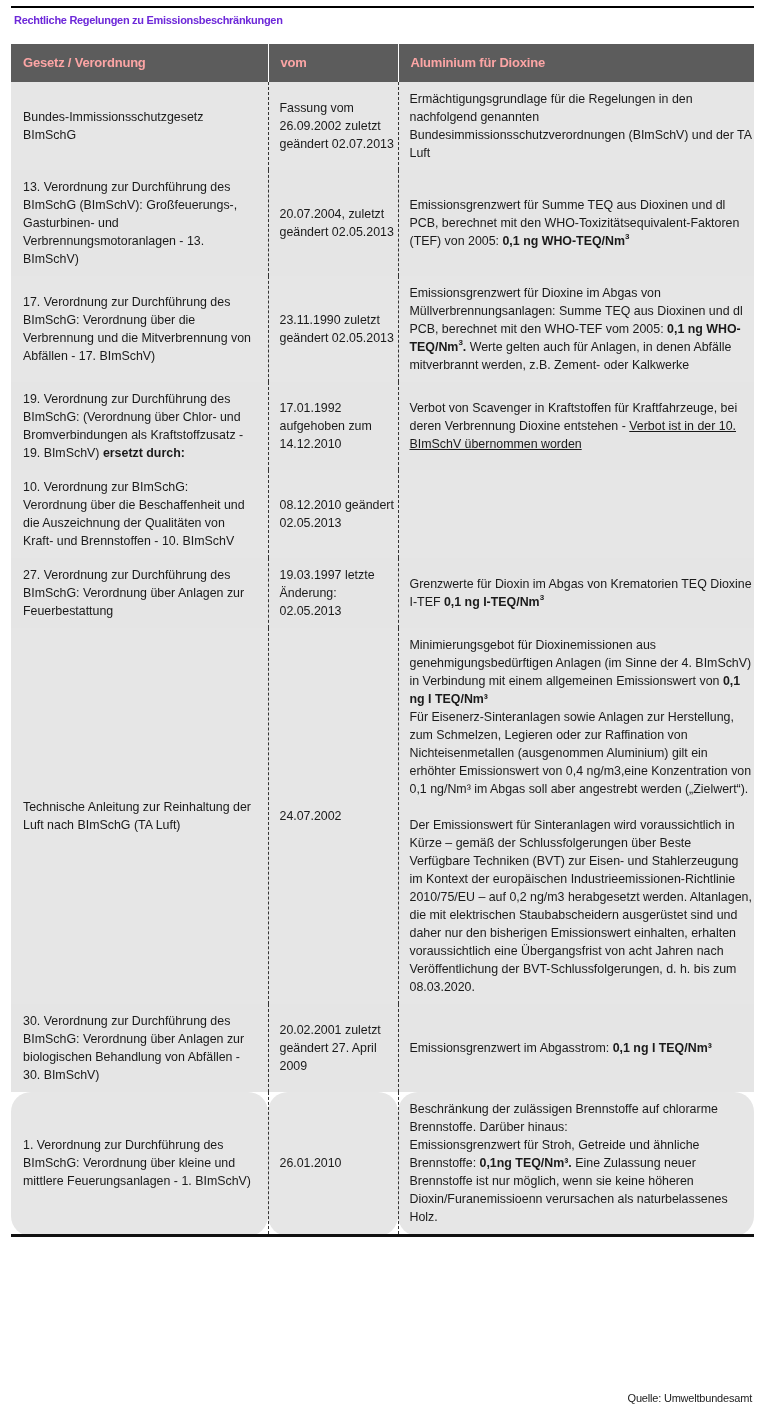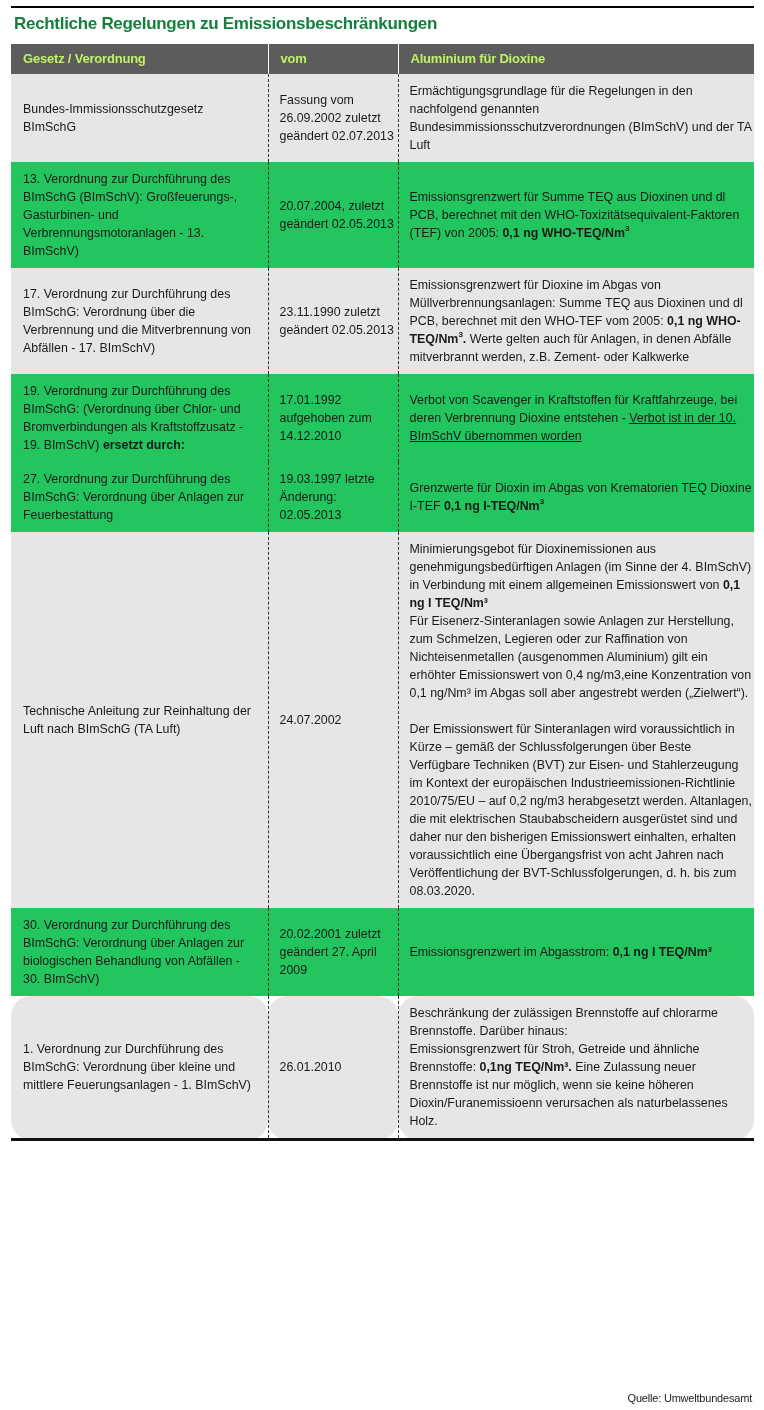--- a/index.html
+++ b/index.html
@@ -3,46 +3,46 @@
 <meta charset="utf-8">
 <style>
   html, body { margin: 0; padding: 0; background: #ffffff; }
   body {
     width: 764px; height: 1410px; position: relative; overflow: hidden;
     font-family: "Liberation Sans", sans-serif; color: #1a1a1a;
   }
   .top-rule { position: absolute; left: 11px; top: 6px; width: 743px; height: 2px; background: #000; }
   .title {
     position: absolute; left: 14px; top: 14px;
-    font-family: "Liberation Sans", sans-serif; font-weight: bold; font-size: 17px;
-    letter-spacing: -0.3px; color: #15803d;
+    font-family: "Liberation Sans", sans-serif; font-weight: bold; font-size: 11px;
+    letter-spacing: -0.3px; color: #6d28d9;
   }
   table.regs {
     position: absolute; left: 11px; top: 44px; width: 743px;
     border-collapse: collapse; table-layout: fixed;
     font-size: 12.4px; line-height: 18px;
   }
   table.regs col.c1 { width: 257px; }
   table.regs col.c2 { width: 130px; }
   table.regs col.c3 { width: 356px; }
   table.regs thead th {
-    background: #5c5c5c; color: #bef264; text-align: left; font-weight: bold;
-    padding: 0 12px; height: 30px; font-size: 13px; letter-spacing: -0.2px;
+    background: #5c5c5c; color: #fca5a5; text-align: left; font-weight: bold;
+    padding: 0 12px; height: 38px; font-size: 13px; letter-spacing: -0.2px;
     border-left: 1px solid #ffffff;
   }
   table.regs thead th:first-child { border-left: none; }
   table.regs tbody td {
     vertical-align: middle; padding: 8px 12px 8px 12px;
     border-left: 1px dashed #333;
   }
   table.regs tbody td:first-child { border-left: none; }
   table.regs tbody td.c2 { padding-left: 11px; padding-right: 2px; }
   table.regs tbody td.c3 { padding-left: 11px; padding-right: 2px; }
   table.regs tbody tr.shade td { background: #e6e6e6; }
-  table.regs tbody tr.plain td { background: #22c55e; }
+  table.regs tbody tr.plain td { background: #e5e5e5; }
   table.regs tbody tr:last-child td { border-bottom: 3px solid #111; border-radius: 20px; }
   .b { font-weight: bold; }
   .u { text-decoration: underline; }
   .ub { font-weight: bold; }
   sup { font-size: 8px; line-height: 0; vertical-align: 6px; }
   .para-gap { display: block; height: 18px; }
   .source {
     position: absolute; right: 12px; top: 1392px;
     font-size: 11px; color: #222; letter-spacing: -0.2px;
   }
@@ -80,20 +80,25 @@
     <tr class="shade">
       <td class="c1">17. Verordnung zur Durchführung des BImSchG: Verordnung über die Verbrennung und die Mitverbrennung von Abfällen - 17. BImSchV)</td>
       <td class="c2">23.11.1990 zuletzt geändert 02.05.2013</td>
       <td class="c3"><span>Emissionsgrenzwert für Dioxine im Abgas von Müllverbrennungsanlagen: Summe TEQ aus Dioxinen und dl PCB, berechnet mit den WHO-TEF vom 2005: </span><span class="b">0,1 ng WHO-TEQ/Nm</span><sup class="b">3</sup><span class="b">.</span><span> Werte gelten auch für Anlagen, in denen Abfälle mitverbrannt werden, z.B. Zement- oder Kalkwerke</span></td>
     </tr>
     <tr class="plain">
       <td class="c1"><span>19. Verordnung zur Durchführung des BImSchG: (Verordnung über Chlor- und Bromverbindungen als Kraftstoffzusatz - 19. BImSchV)</span> <a class="ub">ersetzt durch:</a></td>
       <td class="c2">17.01.1992 aufgehoben zum 14.12.2010</td>
       <td class="c3"><span>Verbot von Scavenger in Kraftstoffen für Kraftfahrzeuge, bei deren Verbrennung Dioxine entstehen - </span><a class="u">Verbot ist in der 10. BImSchV übernommen worden</a></td>
     </tr>
+    <tr class="shade">
+      <td class="c1">10. Verordnung zur BImSchG: Verordnung über die Beschaffenheit und die Auszeichnung der Qualitäten von Kraft- und Brennstoffen - 10. BImSchV</td>
+      <td class="c2">08.12.2010 geändert 02.05.2013</td>
+      <td class="c3"></td>
+    </tr>
     <tr class="plain">
       <td class="c1">27. Verordnung zur Durchführung des BImSchG: Verordnung über Anlagen zur Feuerbestattung</td>
       <td class="c2">19.03.1997 letzte Änderung: 02.05.2013</td>
       <td class="c3"><span>Grenzwerte für Dioxin im Abgas von Krematorien TEQ Dioxine I-TEF </span><span class="b">0,1 ng I-TEQ/Nm</span><sup class="b">3</sup></td>
     </tr>
     <tr class="shade">
       <td class="c1">Technische Anleitung zur Reinhaltung der Luft nach BImSchG (TA Luft)</td>
       <td class="c2">24.07.2002</td>
       <td class="c3"><span>Minimierungsgebot für Dioxinemissionen aus genehmigungsbedürftigen Anlagen (im Sinne der 4. BImSchV) in Verbindung mit einem allgemeinen Emissionswert von </span><span class="b">0,1 ng I TEQ/Nm³</span><br><span>Für Eisenerz-Sinteranlagen sowie Anlagen zur Herstellung, zum Schmelzen, Legieren oder zur Raffination von Nichteisenmetallen (ausgenommen Aluminium) gilt ein erhöhter Emissionswert von 0,4 ng/m3,eine Konzentration  von 0,1 ng/Nm³ im Abgas soll aber angestrebt werden („Zielwert“).</span><span class="para-gap"></span><span>Der Emissionswert für Sinteranlagen wird voraussichtlich in Kürze – gemäß der Schlussfolgerungen über Beste Verfügbare Techniken (BVT) zur Eisen- und Stahlerzeugung im Kontext der europäischen Industrieemissionen-Richtlinie 2010/75/EU – auf 0,2 ng/m3 herabgesetzt werden. Altanlagen, die mit elektrischen Staubabscheidern ausgerüstet sind und daher nur den bisherigen Emissionswert einhalten, erhalten voraussichtlich eine Übergangsfrist von acht Jahren nach Veröffentlichung der BVT-Schlussfolgerungen, d. h. bis zum 08.03.2020.</span></td>
     </tr>

